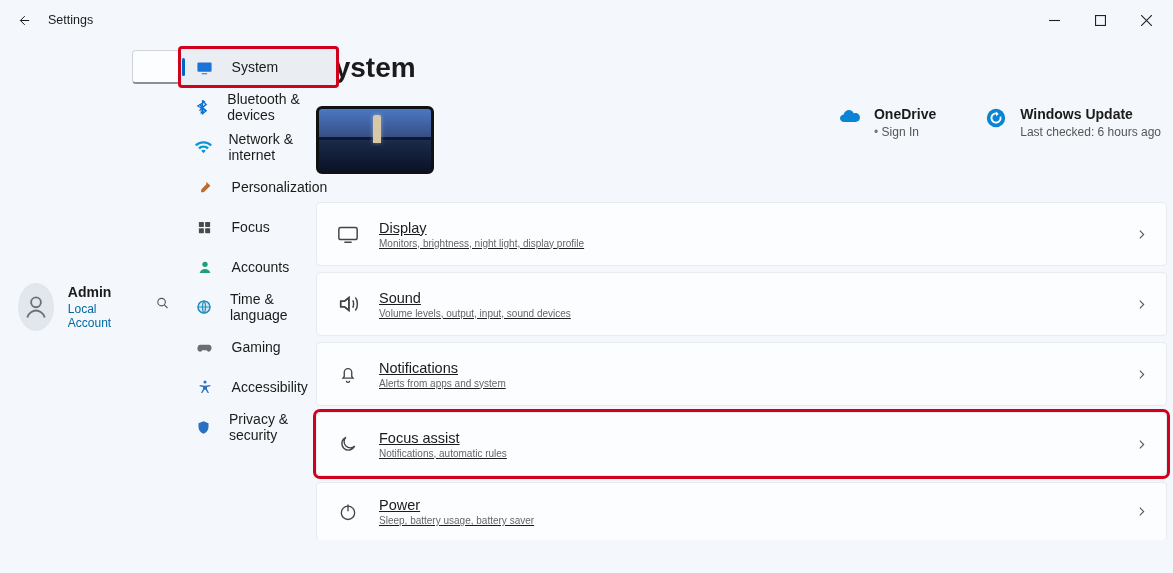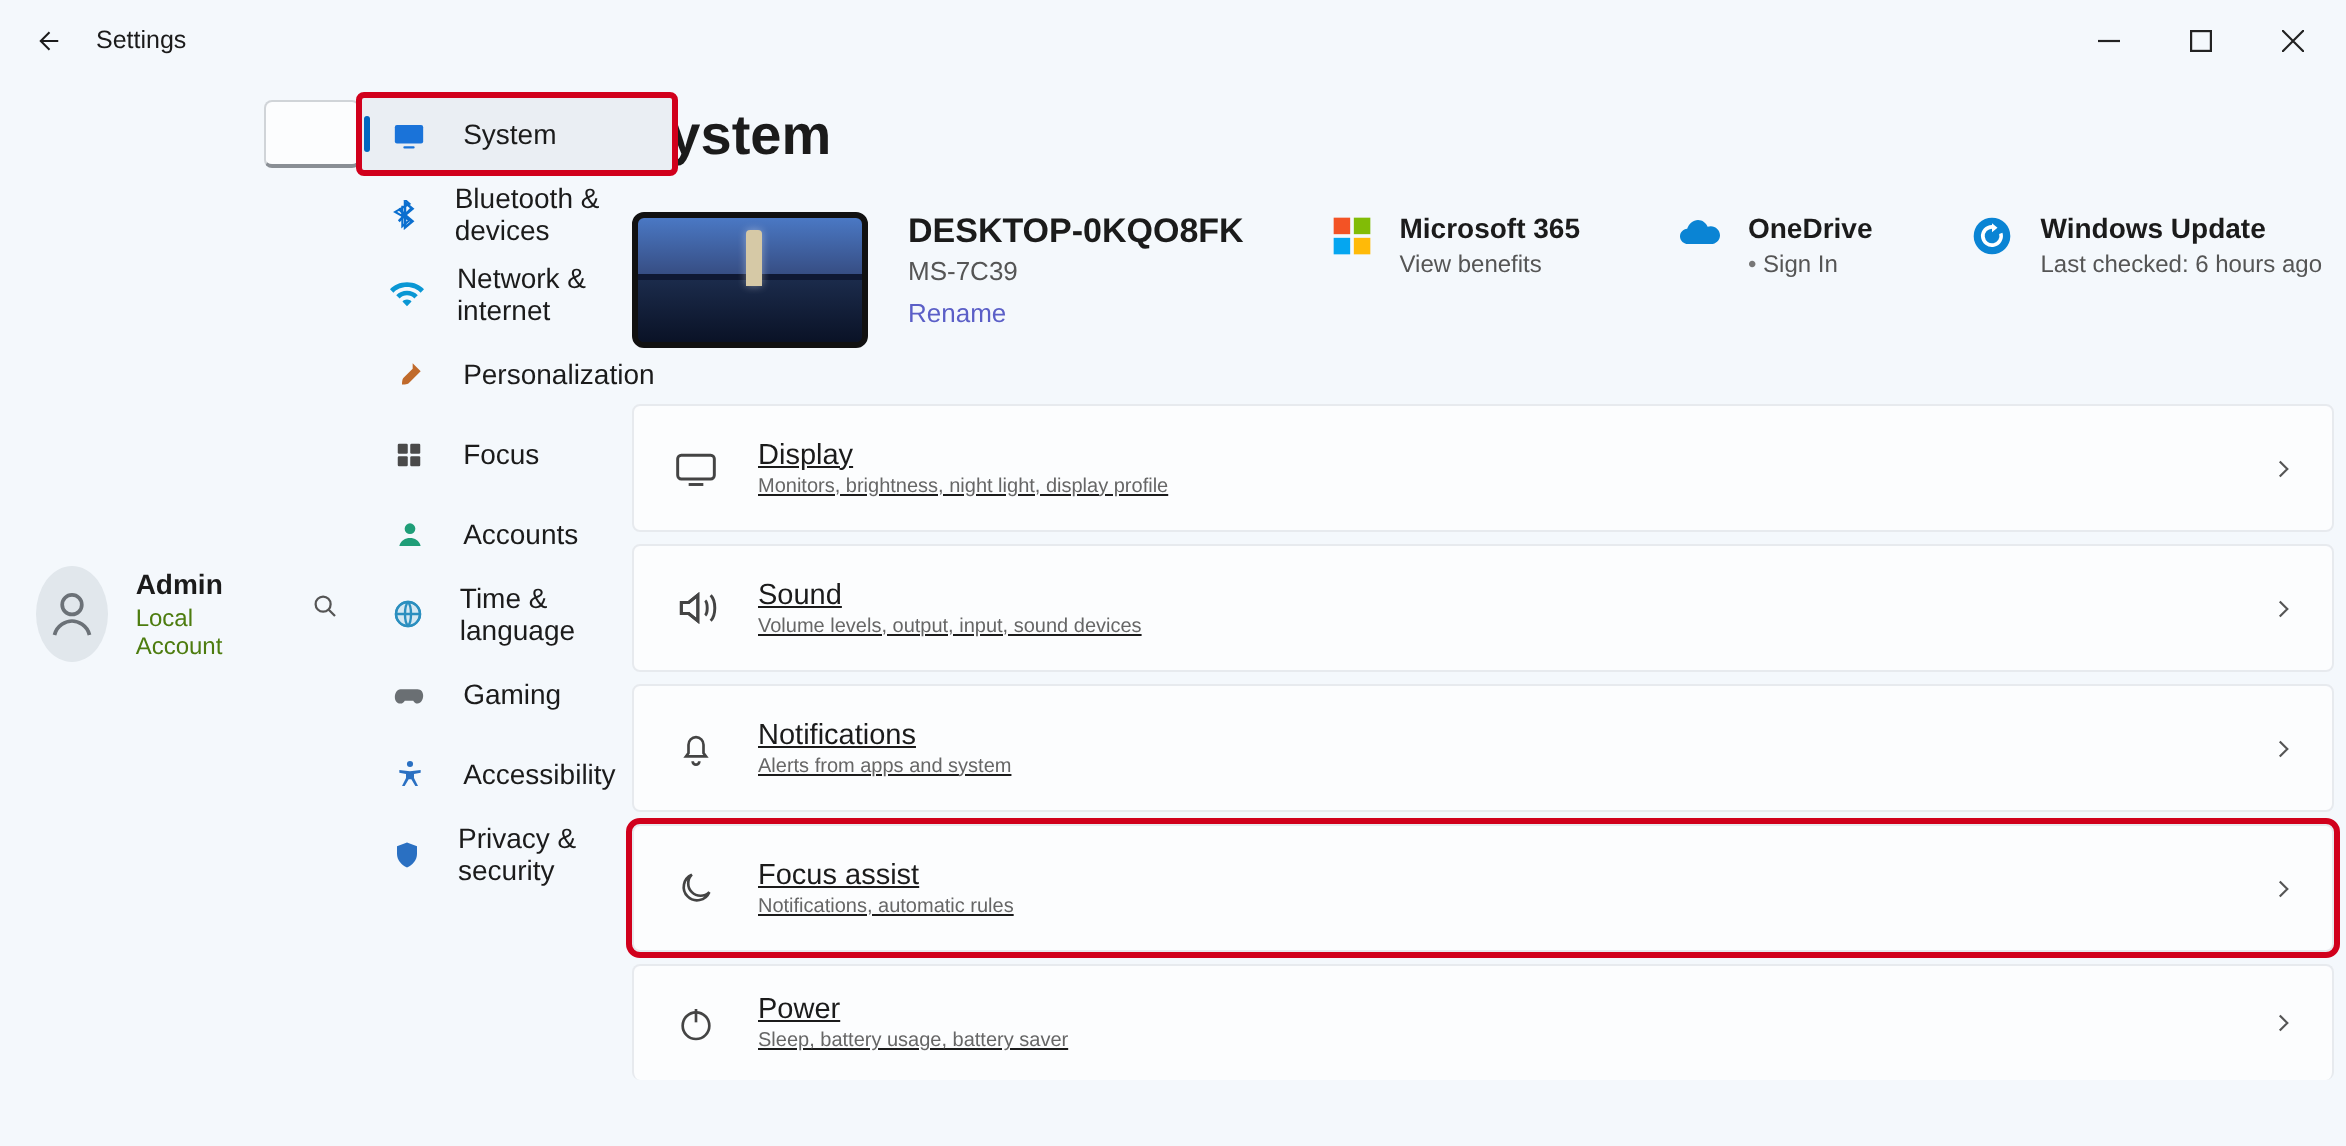--- a/index.html
+++ b/index.html
@@ -55,21 +55,21 @@
     padding: 10px 8px 18px 8px;
   }
   .avatar {
     width: 48px; height:48px; border-radius:50%;
     background:#e1e7ec;
     display:flex; align-items:center; justify-content:center;
     color:#6b7177;
   }
   .account .text { margin-left:14px; }
   .account .name { font-size:14px; font-weight:600; }
-  .account .sub  { font-size:12px; color:#4d7c0f; margin-top:2px;}
+  .account .sub  { font-size:12px; color:#0369a1; margin-top:2px;}
 
   .search {
     margin: 2px 0 18px 0;
     position:relative;
   }
   .search input {
     width:100%;
     height:34px;
     border:1px solid #d0d4d8;
     border-bottom:2px solid #8a8f95;
@@ -335,41 +335,22 @@
         <span class="label">Privacy &amp; security</span>
       </div>
     </nav>
   </aside>
 
   <main class="main">
     <h1 class="page-title">System</h1>
 
     <div class="device-row">
       <div class="device-thumb"></div>
-      <div class="device-info">
-        <div class="dname">DESKTOP-0KQO8FK</div>
-        <div class="model">MS-7C39</div>
-        <a class="rename">Rename</a>
-      </div>
 
       <div class="cloud-tiles">
-        <div class="tile">
-          <span class="ticon">
-            <svg width="22" height="22" viewBox="0 0 24 24">
-                <rect x="2" y="2" width="9" height="9" fill="#f35325"></rect>
-                <rect x="13" y="2" width="9" height="9" fill="#81bc06"></rect>
-                <rect x="2" y="13" width="9" height="9" fill="#05a6f0"></rect>
-                <rect x="13" y="13" width="9" height="9" fill="#ffba08"></rect>
-              </svg>
-          </span>
-          <div>
-            <div class="ttitle">Microsoft 365</div>
-            <div class="tsub">View benefits</div>
-          </div>
-        </div>
         <div class="tile">
           <span class="ticon">
             <svg width="24" height="24" viewBox="0 0 24 24" fill="#0a84d4">
                 <path d="M6 16c-2 0-4-1.6-4-3.8 0-2 1.6-3.6 3.6-3.8C6.4 5.8 8.6 4 11 4c2.2 0 4 1.4 4.8 3.4.5-.2 1-.3 1.6-.3 2.5 0 4.6 2 4.6 4.5S20 16 17.5 16H6z"></path>
               </svg>
           </span>
           <div>
             <div class="ttitle">OneDrive</div>
             <div class="tsub dot">Sign In</div>
           </div>

